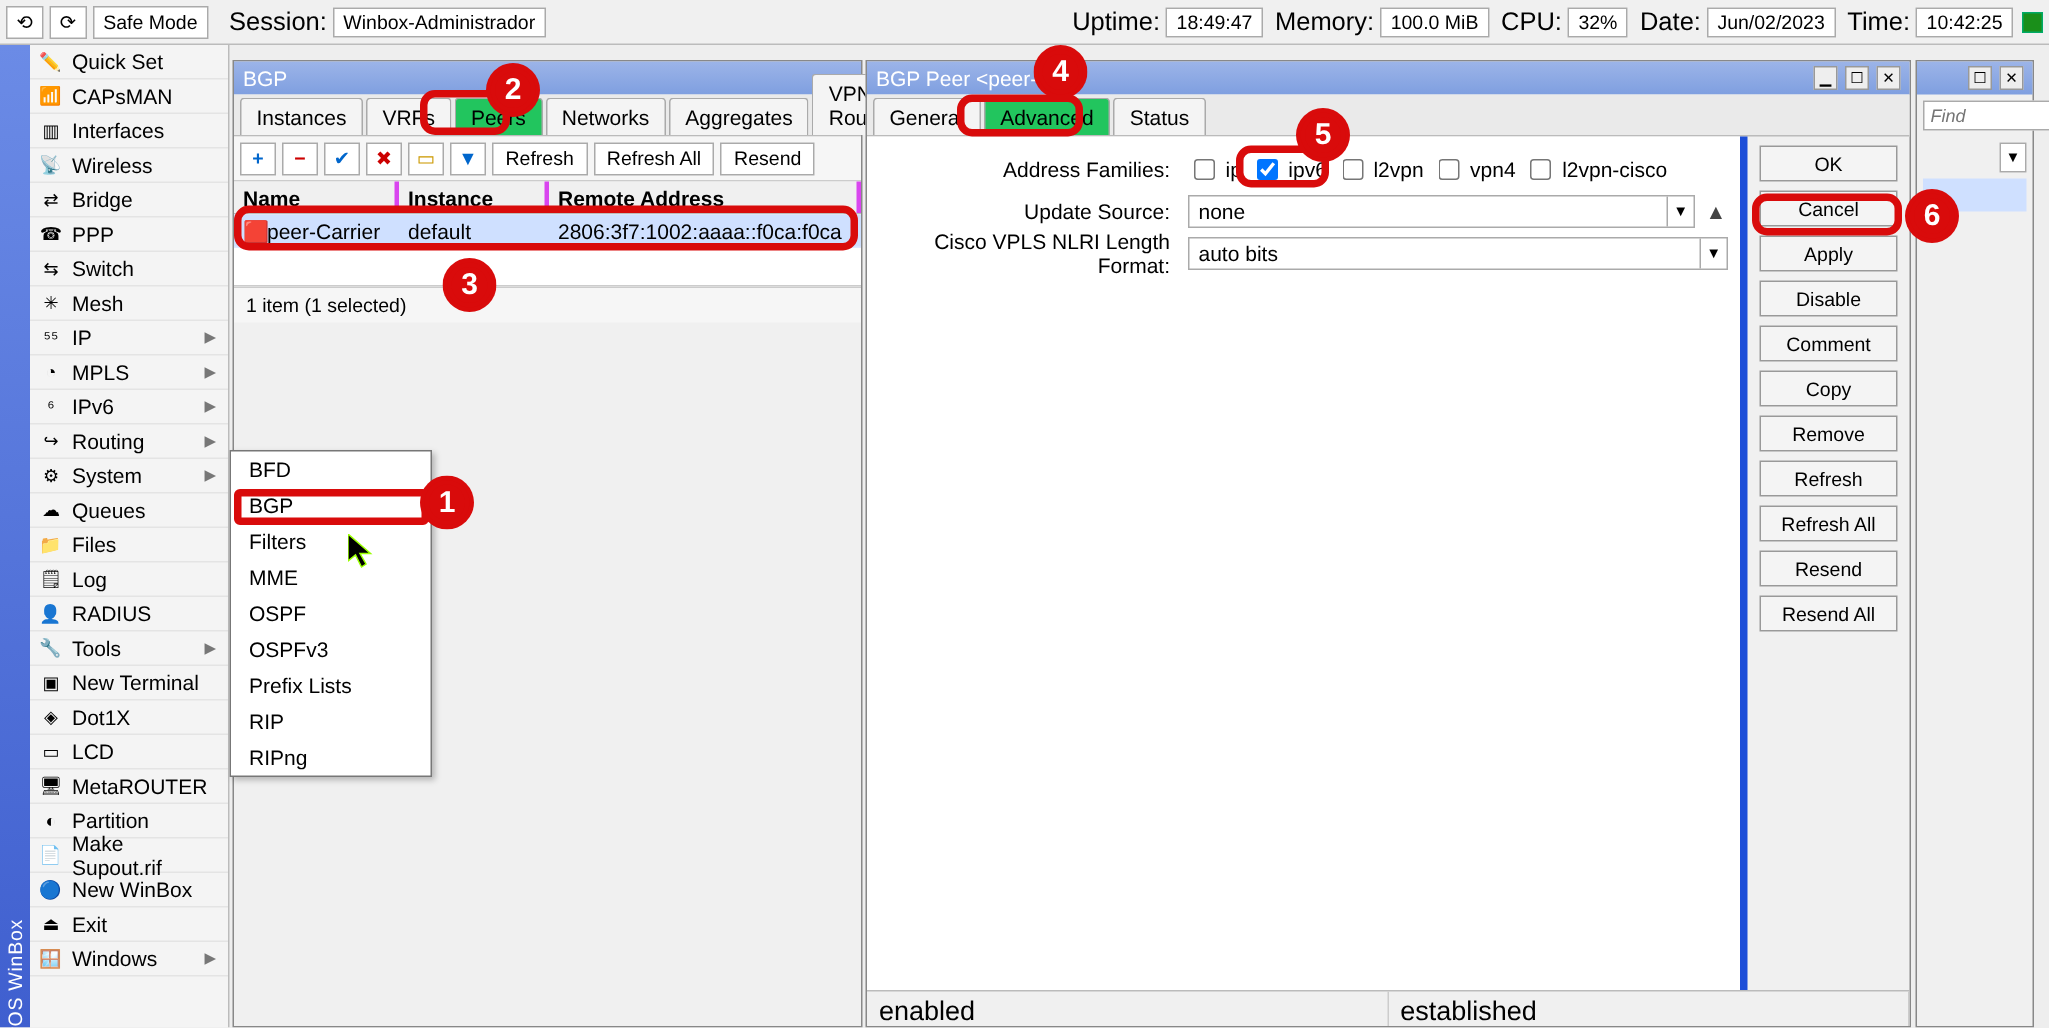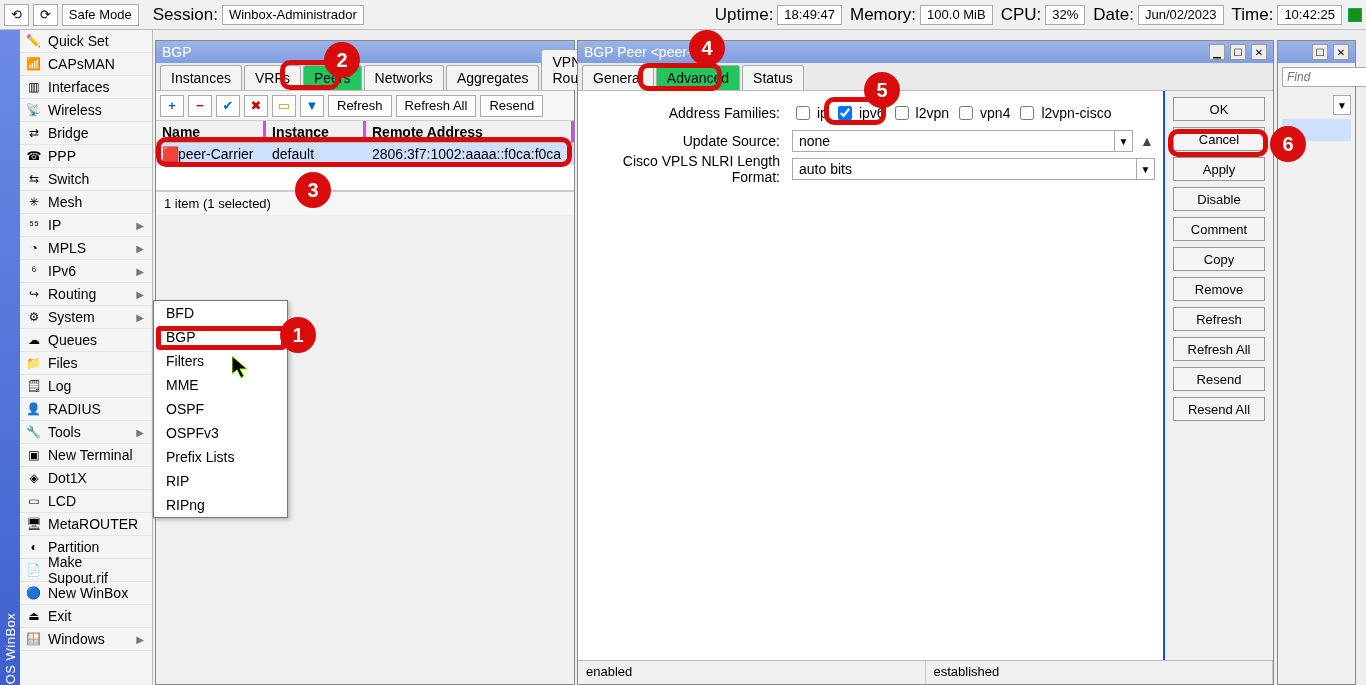--- a/index.html
+++ b/index.html
@@ -45,33 +45,33 @@
   .grid-hdr { height:22px; display:flex; border-bottom:1px solid #bbb; background:#f0f0f0; font-size:13px; }
   .grid-hdr div { padding:3px 6px; border-right:3px solid #d946ef;font-weight:bold; }
   .grid-row { height:22px; display:flex; align-items:center; background:#cfe0ff; border-bottom:1px solid #d8e3ff; font-size:13px; }
   .grid-row div { padding:2px 6px; }
   .grid-body { background:#fff; height:48px; border-bottom:1px solid #ccc; }
   .status-line { padding:4px 8px; font-size:13px; border-top:1px solid #ccc; background:#f6f6f6; }
 
   
   .peer-win { left:577px; top:40px; width:697px; height:645px; display:flex; flex-direction:column; }
   .peer-body { flex:1; display:flex; }
-  .peer-left { flex:1; display:flex; flex-direction:column; border-right:2px solid #1d4ed8; }
+  .peer-left { flex:1; display:flex; flex-direction:column; border-right:5px solid #1d4ed8; }
   .form-area { flex:1; background:#fff; border:0px solid #ccc; margin:0; padding:8px; }
   .form-row { display:flex; align-items:center; height:28px; gap:6px; }
   .form-row .flabel { width:200px; text-align:right; padding-right:6px; }
   .dd { flex:1; height:22px; border:1px solid #aaa; background:#fff; display:flex; align-items:center; padding:0 6px; font-size:13px; position:relative; }
   .dd .caret { position:absolute; right:0; top:0; bottom:0; width:18px; border-left:1px solid #aaa; display:flex; align-items:center; justify-content:center; font-size:10px; }
   .cb { display:inline-flex; align-items:center; gap:4px; margin-right:6px; font-size:13px; }
   .cb input { width:14px; height:14px; }
   .up-arrow { width:16px; text-align:center; color:#444; cursor:pointer; }
   .btn-col { width:108px; padding:6px 8px; display:flex; flex-direction:column; gap:6px; }
   .btn-col .b { height:24px; border:1px solid #999; background:#f4f4f4; display:flex; align-items:center; justify-content:center; cursor:pointer; font-size:13px; }
   .peer-status { height:24px; border-top:1px solid #bbb; display:flex; }
-  .peer-status div { flex:1; padding:3px 8px; border-right:1px solid #ccc; font-size:13px; }
+  .peer-status div { flex:1; padding:3px 8px; border-right:1px solid #ccc; font-size:18px; }
 
   
   .list-win { left:1277px; top:40px; width:79px; height:645px; }
   .find-row { display:flex; align-items:center; padding:4px; gap:4px; }
   .find-row input { flex:1; height:20px; border:1px solid #aaa; padding:0 4px; font-size:12px; font-style:italic; color:#888; }
   .find-row .dd2 { width:18px; height:20px; border:1px solid #aaa; background:#fff; display:flex; align-items:center; justify-content:center; font-size:10px; }
   .list-body { background:#cfe0ff; height:22px; margin:0 4px; }
 
   
   .callout { position:absolute; width:36px; height:36px; border-radius:50%; background:#d90b0b; color:#fff; font-weight:700; font-size:20px; display:flex; align-items:center; justify-content:center; z-index:100; box-shadow:0 0 0 3px #d90b0b inset; border:3px solid #fff0; }

